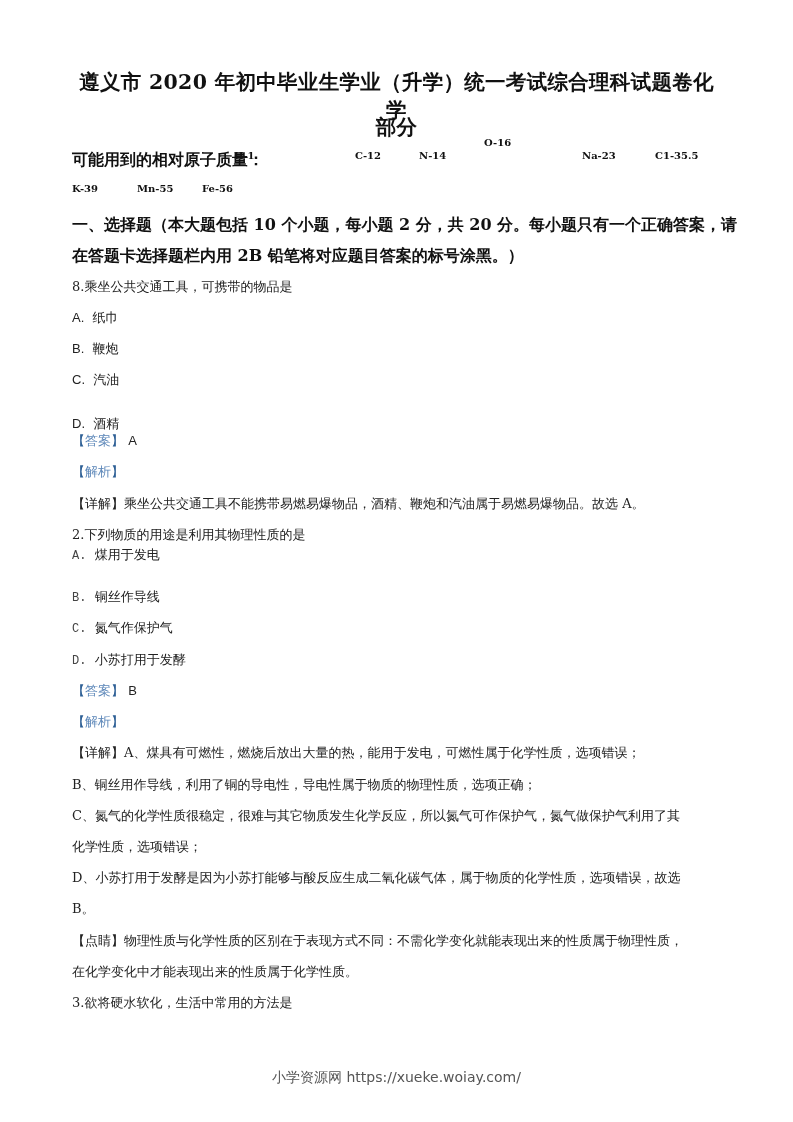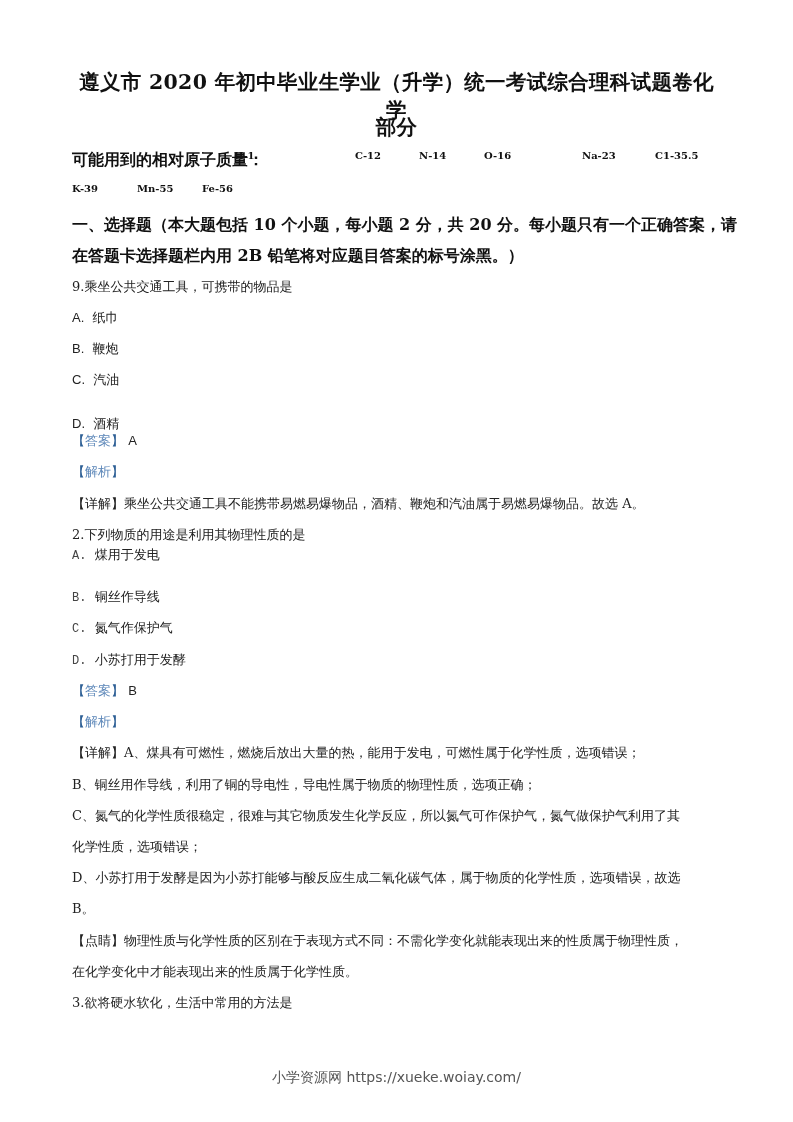--- a/index.html
+++ b/index.html
@@ -28,32 +28,32 @@
 
   <div class="title t1" style="top:68px;">遵义市 2020 年初中毕业生学业（升学）统一考试综合理科试题卷化学</div>
   <div class="title t2" style="top:113px;">部分</div>
 
   <div class="bold-line" style="top:150px;">
     <span>可能用到的相对原子质量：</span>
   </div>
   <span class="mass" style="left:234px;top:150px;">H-1</span>
   <span class="mass" style="left:355px;top:150px;">C-12</span>
   <span class="mass" style="left:419px;top:150px;">N-14</span>
-  <span class="mass" style="left:484px;top:150px;">O-16</span>
+  <span class="mass" style="left:484px;top:137px;">O-16</span>
   <span class="mass" style="left:582px;top:150px;">Na-23</span>
   <span class="mass" style="left:655px;top:150px;">C1-35.5</span>
   <span class="mass" style="left:72px;top:183px;">K-39</span>
   <span class="mass" style="left:137px;top:183px;">Mn-55</span>
   <span class="mass" style="left:202px;top:183px;">Fe-56</span>
 
   <div class="bold-line" style="top:215px;">一、选择题（本大题包括 10 个小题，每小题 2 分，共 20 分。每小题只有一个正确答案，请</div>
   <div class="bold-line" style="top:246px;">在答题卡选择题栏内用 2B 铅笔将对应题目答案的标号涂黑。）</div>
 
   <div class="line" style="top:278px;">
-    <span>9.乘坐公共交通工具，可携带的物品是</span>
+    <span>8.乘坐公共交通工具，可携带的物品是</span>
   </div>
   <div class="line" style="top:309px;">
     <span class="opt-label">A.</span>&nbsp;&nbsp;<span>纸巾</span>
   </div>
   <div class="line" style="top:340px;">
     <span class="opt-label">B.</span>&nbsp;&nbsp;<span>鞭炮</span>
   </div>
   <div class="line" style="top:371px;">
     <span class="opt-label">C.</span>&nbsp;&nbsp;<span>汽油</span>
   </div>

